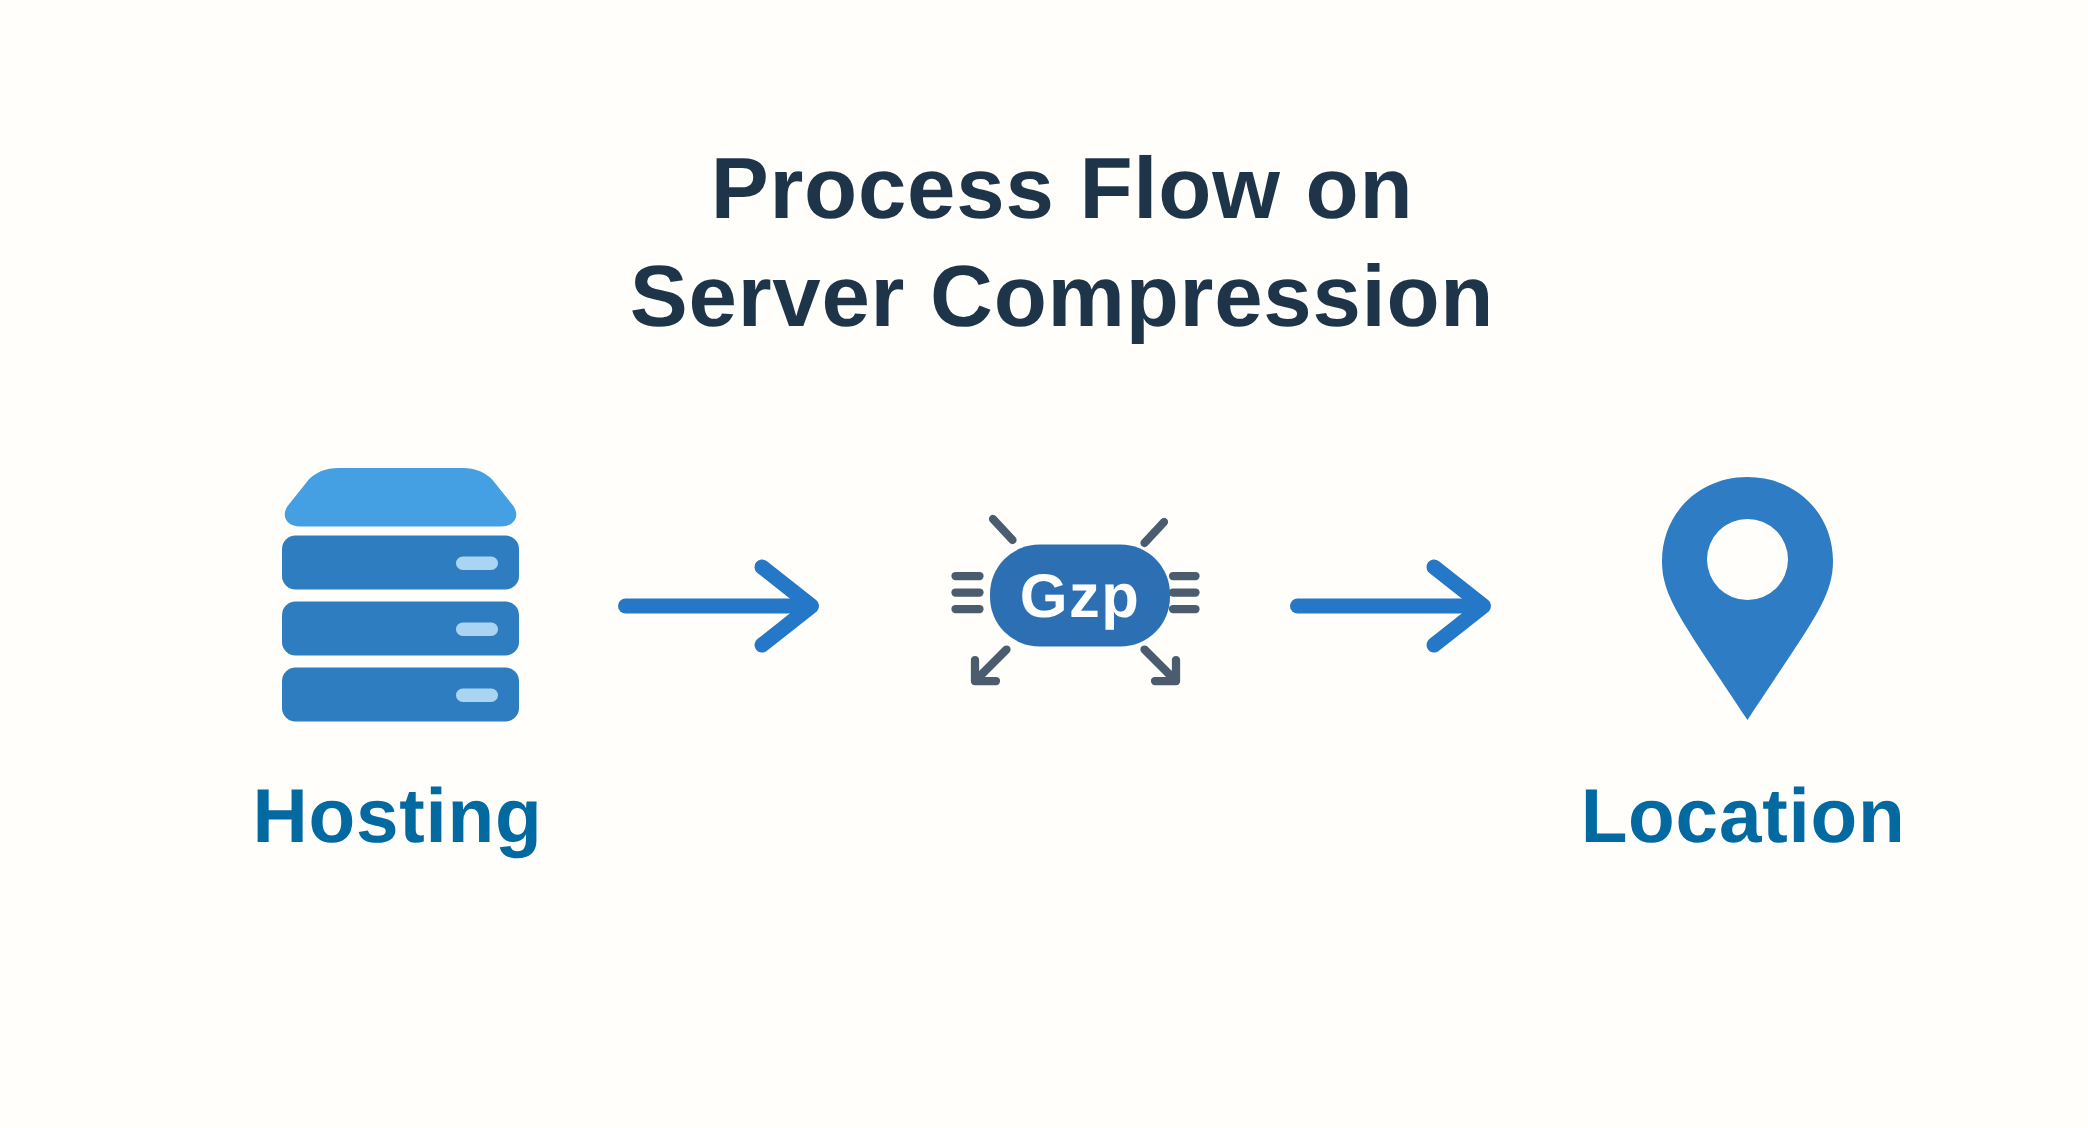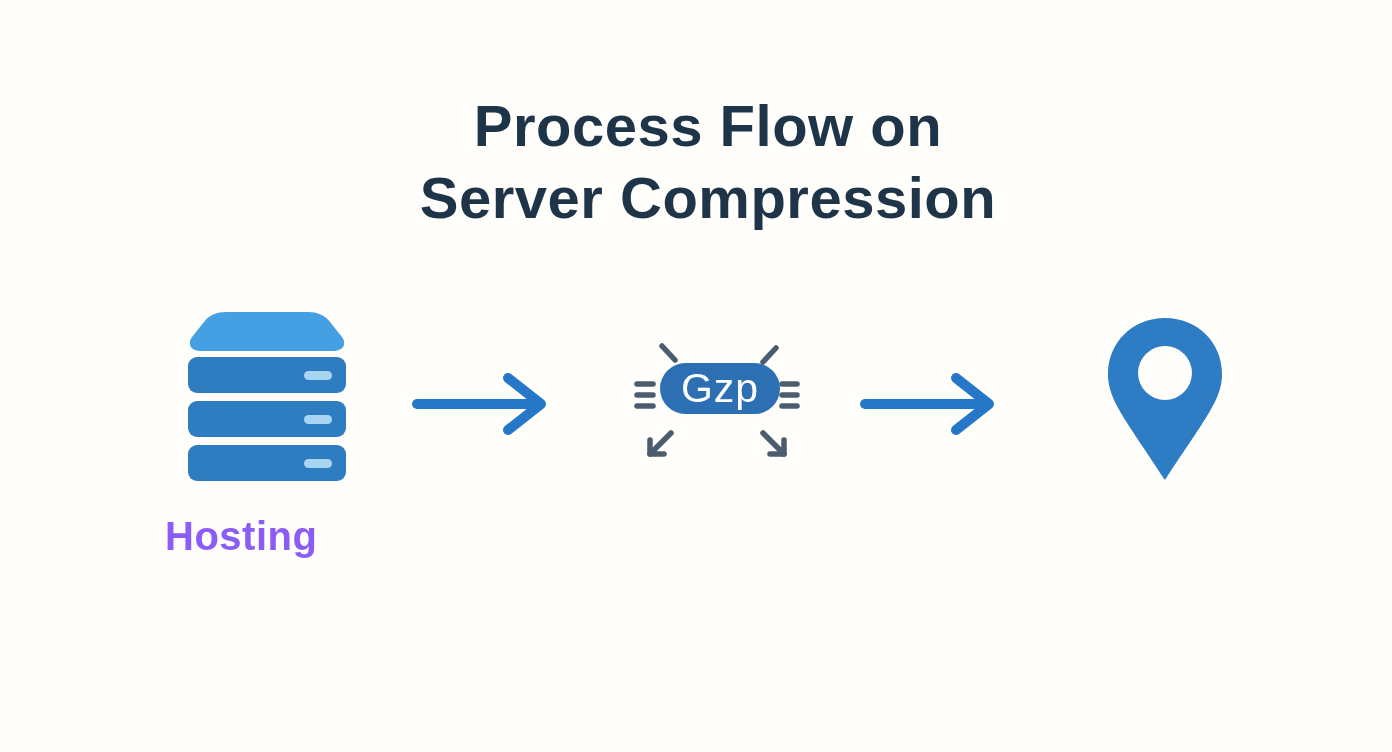--- a/index.html
+++ b/index.html
@@ -32,41 +32,42 @@
 
   .icon-box { position: absolute; }
   .icon-server   { left: 186px;  top: 310px; width: 162px; height: 172px; }
   .gzp-cluster   { left: 634px;  top: 342px; width: 166px; height: 120px; }
   .icon-pin      { left: 1103px; top: 316px; width: 124px; height: 166px; }
 
   .gzp-marks { position: absolute; left: 0; top: 0; width: 100%; height: 100%; }
   .gzp-pill {
     position: absolute;
     left: 26px; top: 21px;
-    width: 120px; height: 51px;
+    width: 120px; height: 68px;
     background: #2d6fb3;
     border-radius: 33px;
     display: flex;
     align-items: center;
     justify-content: center;
     color: #ffffff;
     font-size: 41px;
-    font-weight: normal;
+    font-weight: bold;
     letter-spacing: 1px;
   }
 
   .arrow { position: absolute; width: 145px; height: 68px; }
   .arrow-1 { left: 410px; top: 370px; }
   .arrow-2 { left: 858px; top: 370px; }
 
   .step-label {
     position: absolute;
     top: 514px;
-    color: #8b5cf6;
-    font-size: 40px;
+    text-align: center;
+    color: #0369a1;
+    font-size: 51px;
     font-weight: bold;
     letter-spacing: 0.5px;
   }
   .label-hosting     { left: 165px;  width: 200px; }
   .label-compression { left: 572px;  width: 300px; }
   .label-location    { left: 1052px; width: 220px; }
 </style>
 </head>
 <body>
 
@@ -127,14 +128,15 @@
     <g stroke="#2577c8" stroke-width="10" fill="none" stroke-linecap="round" stroke-linejoin="round">
       <line x1="7" y1="34" x2="124" y2="34"></line>
       <polyline points="98,8 131,34 98,60"></polyline>
     </g>
   </svg>
 
   <svg class="icon-box icon-pin" viewBox="0 0 124 166" aria-hidden="true">
     <path d="M62 2 C29 2 5 27 5 58 C5 83 20 100 62 164 C104 100 119 83 119 58 C119 27 95 2 62 2 Z" fill="#2d7cc4"></path>
     <circle cx="62" cy="57" r="27" fill="#fffefb"></circle>
   </svg>
+  <div class="step-label label-location">Location</div>
 
 </div>
 
 </body></html>

